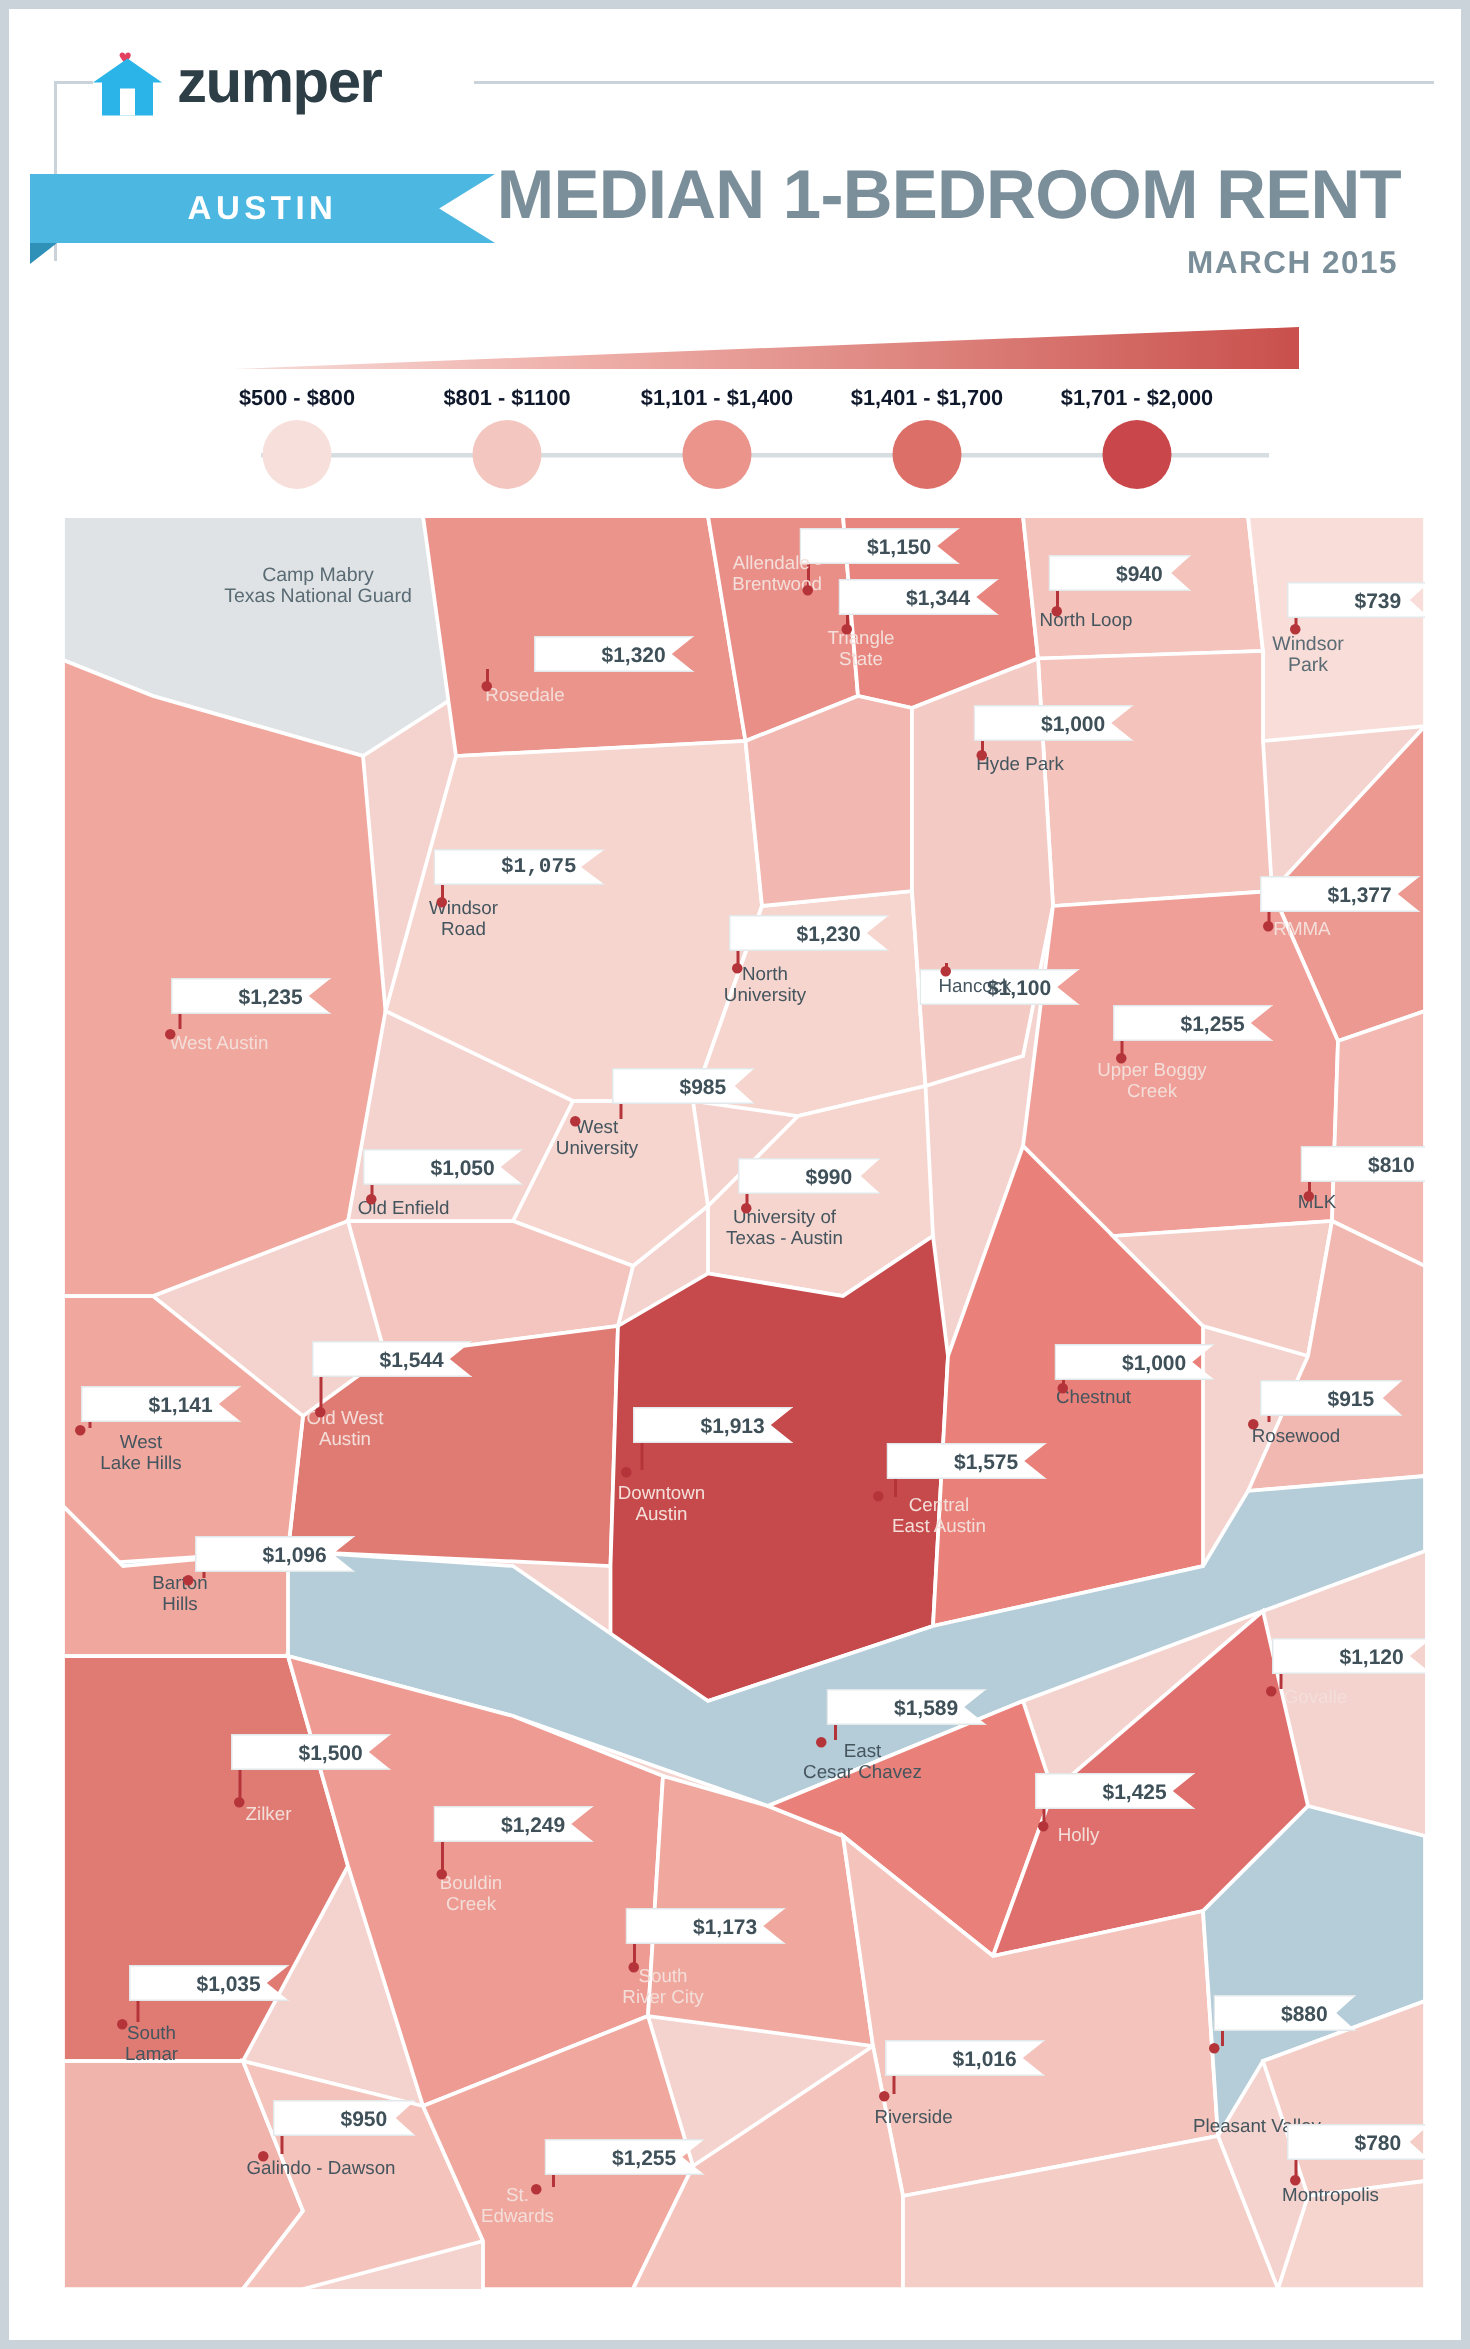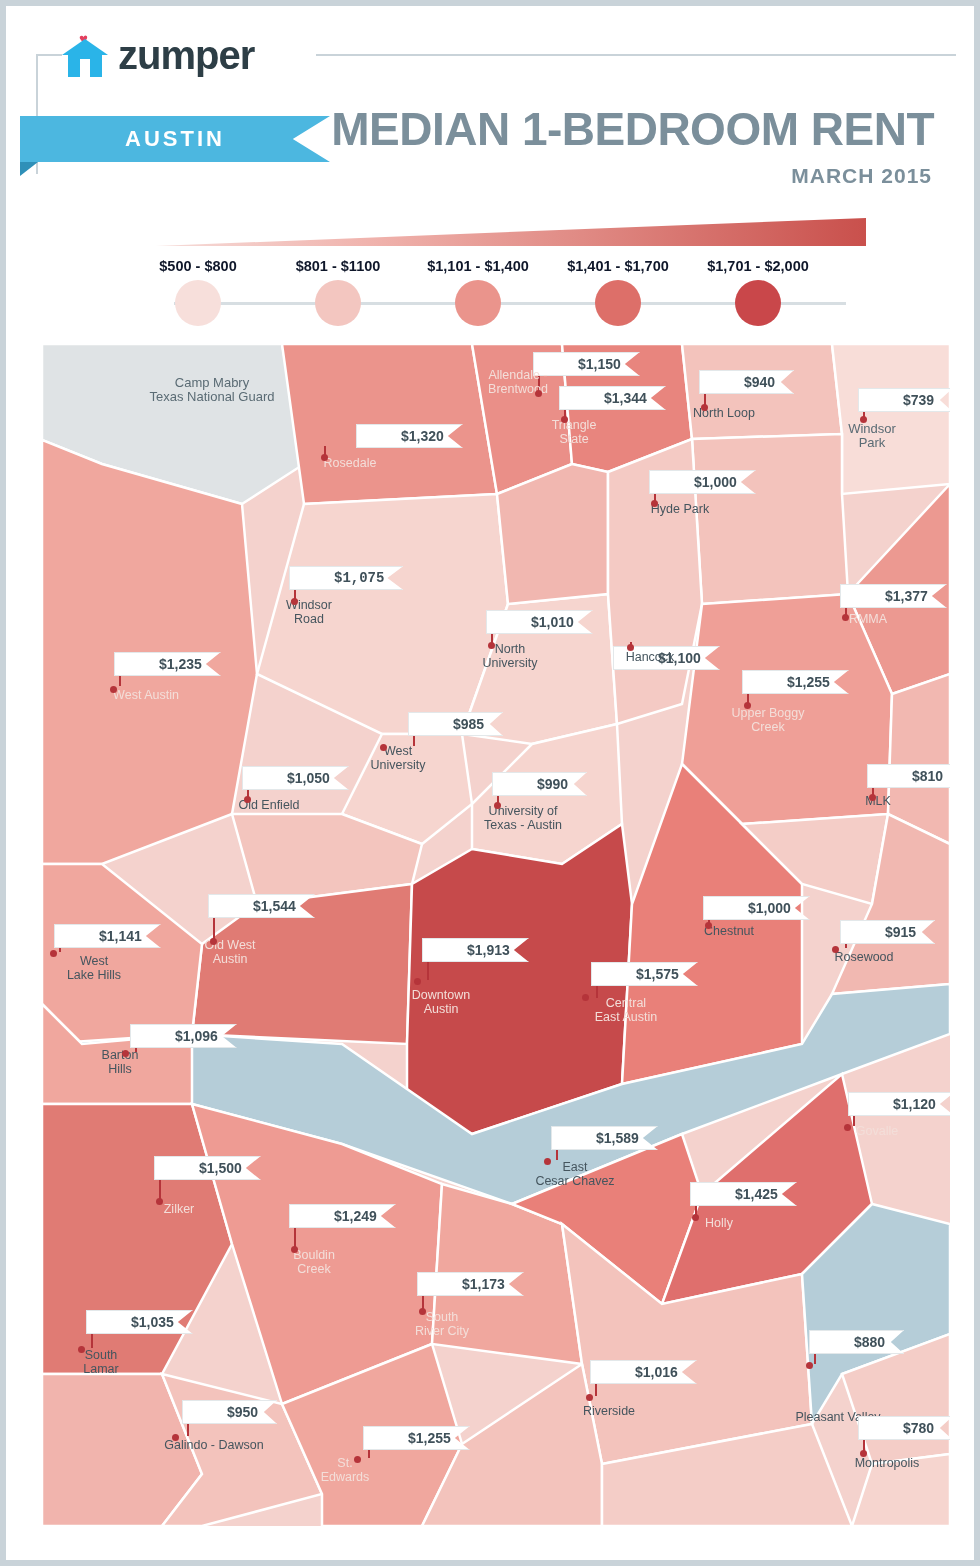--- a/index.html
+++ b/index.html
@@ -323,21 +323,21 @@
       <div>Road</div>
     </div>
 
     <div class="flag right" style="left:798px;top:240px;">$1,377</div>
     <div class="stem" style="left:803px;top:262px;height:10px;"></div>
     <div class="dot" style="left:800px;top:270px;"></div>
     <div class="nlabel light" style="left:786px;top:268px;width:80px;">
       <div>RMMA</div>
     </div>
 
-    <div class="flag right" style="left:444px;top:266px;">$1,010</div>
+    <div class="flag right" style="left:444px;top:266px;">$1,230</div>
     <div class="stem" style="left:449px;top:288px;height:12px;"></div>
     <div class="dot" style="left:446px;top:298px;"></div>
     <div class="nlabel" style="left:418px;top:298px;width:100px;">
       <div>North</div>
       <div>University</div>
     </div>
 
     <div class="flag right" style="left:571px;top:276px;margin-top:26px;">$1,100</div>
     <div class="stem" style="left:588px;top:298px;height:6px;"></div>
     <div class="dot" style="left:585px;top:300px;"></div>

